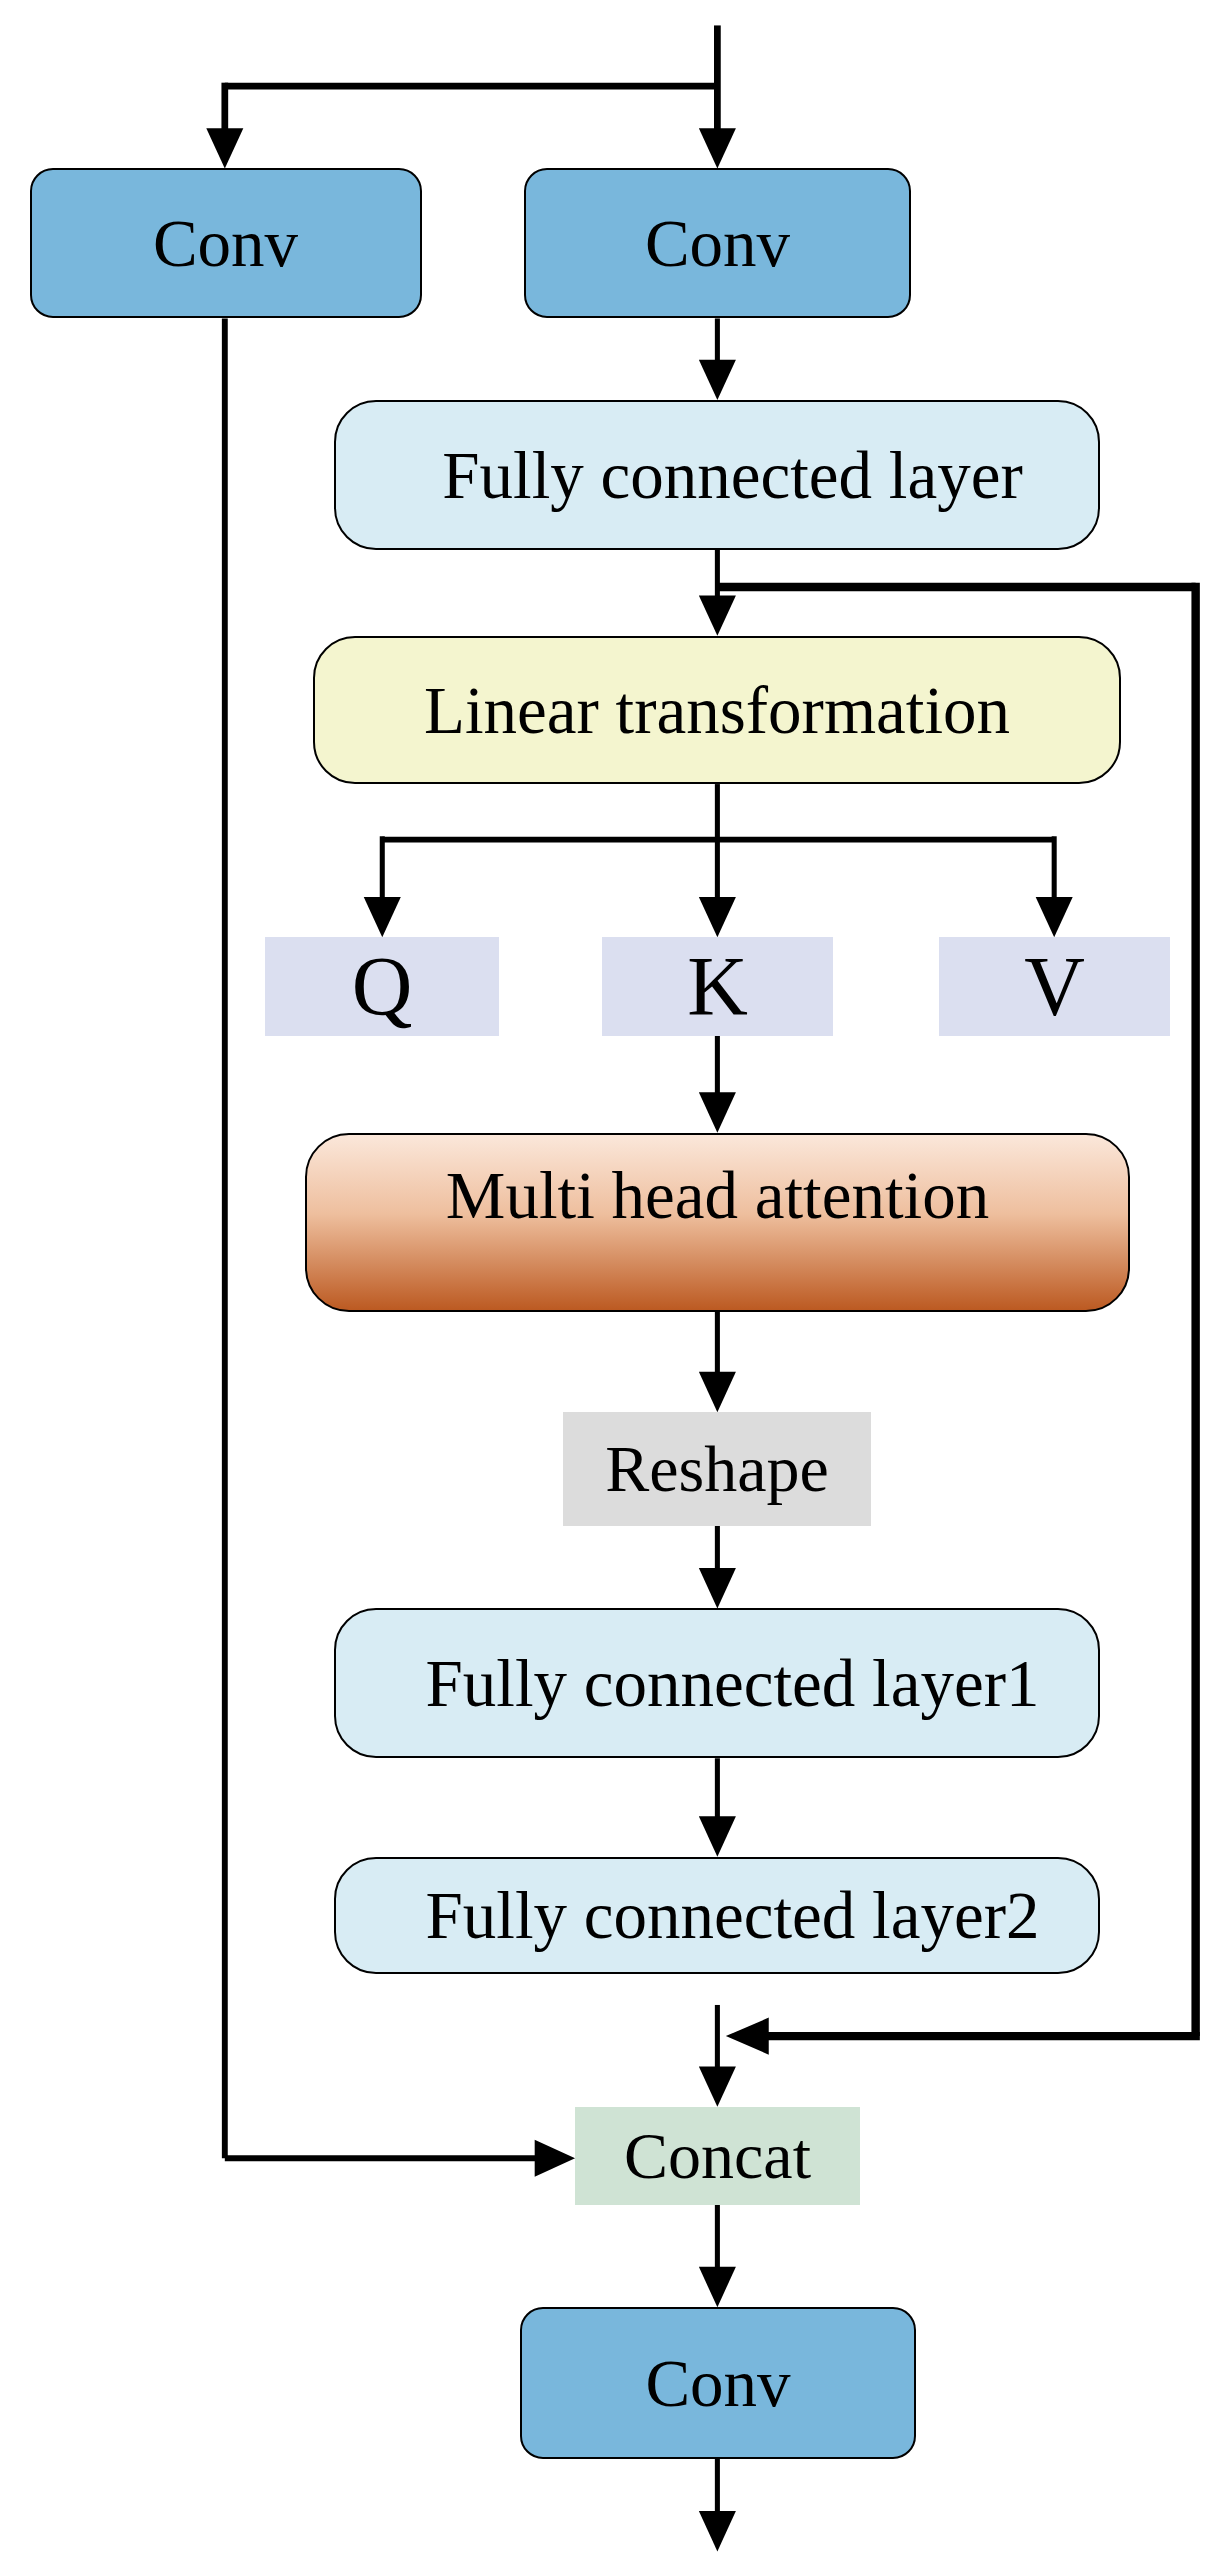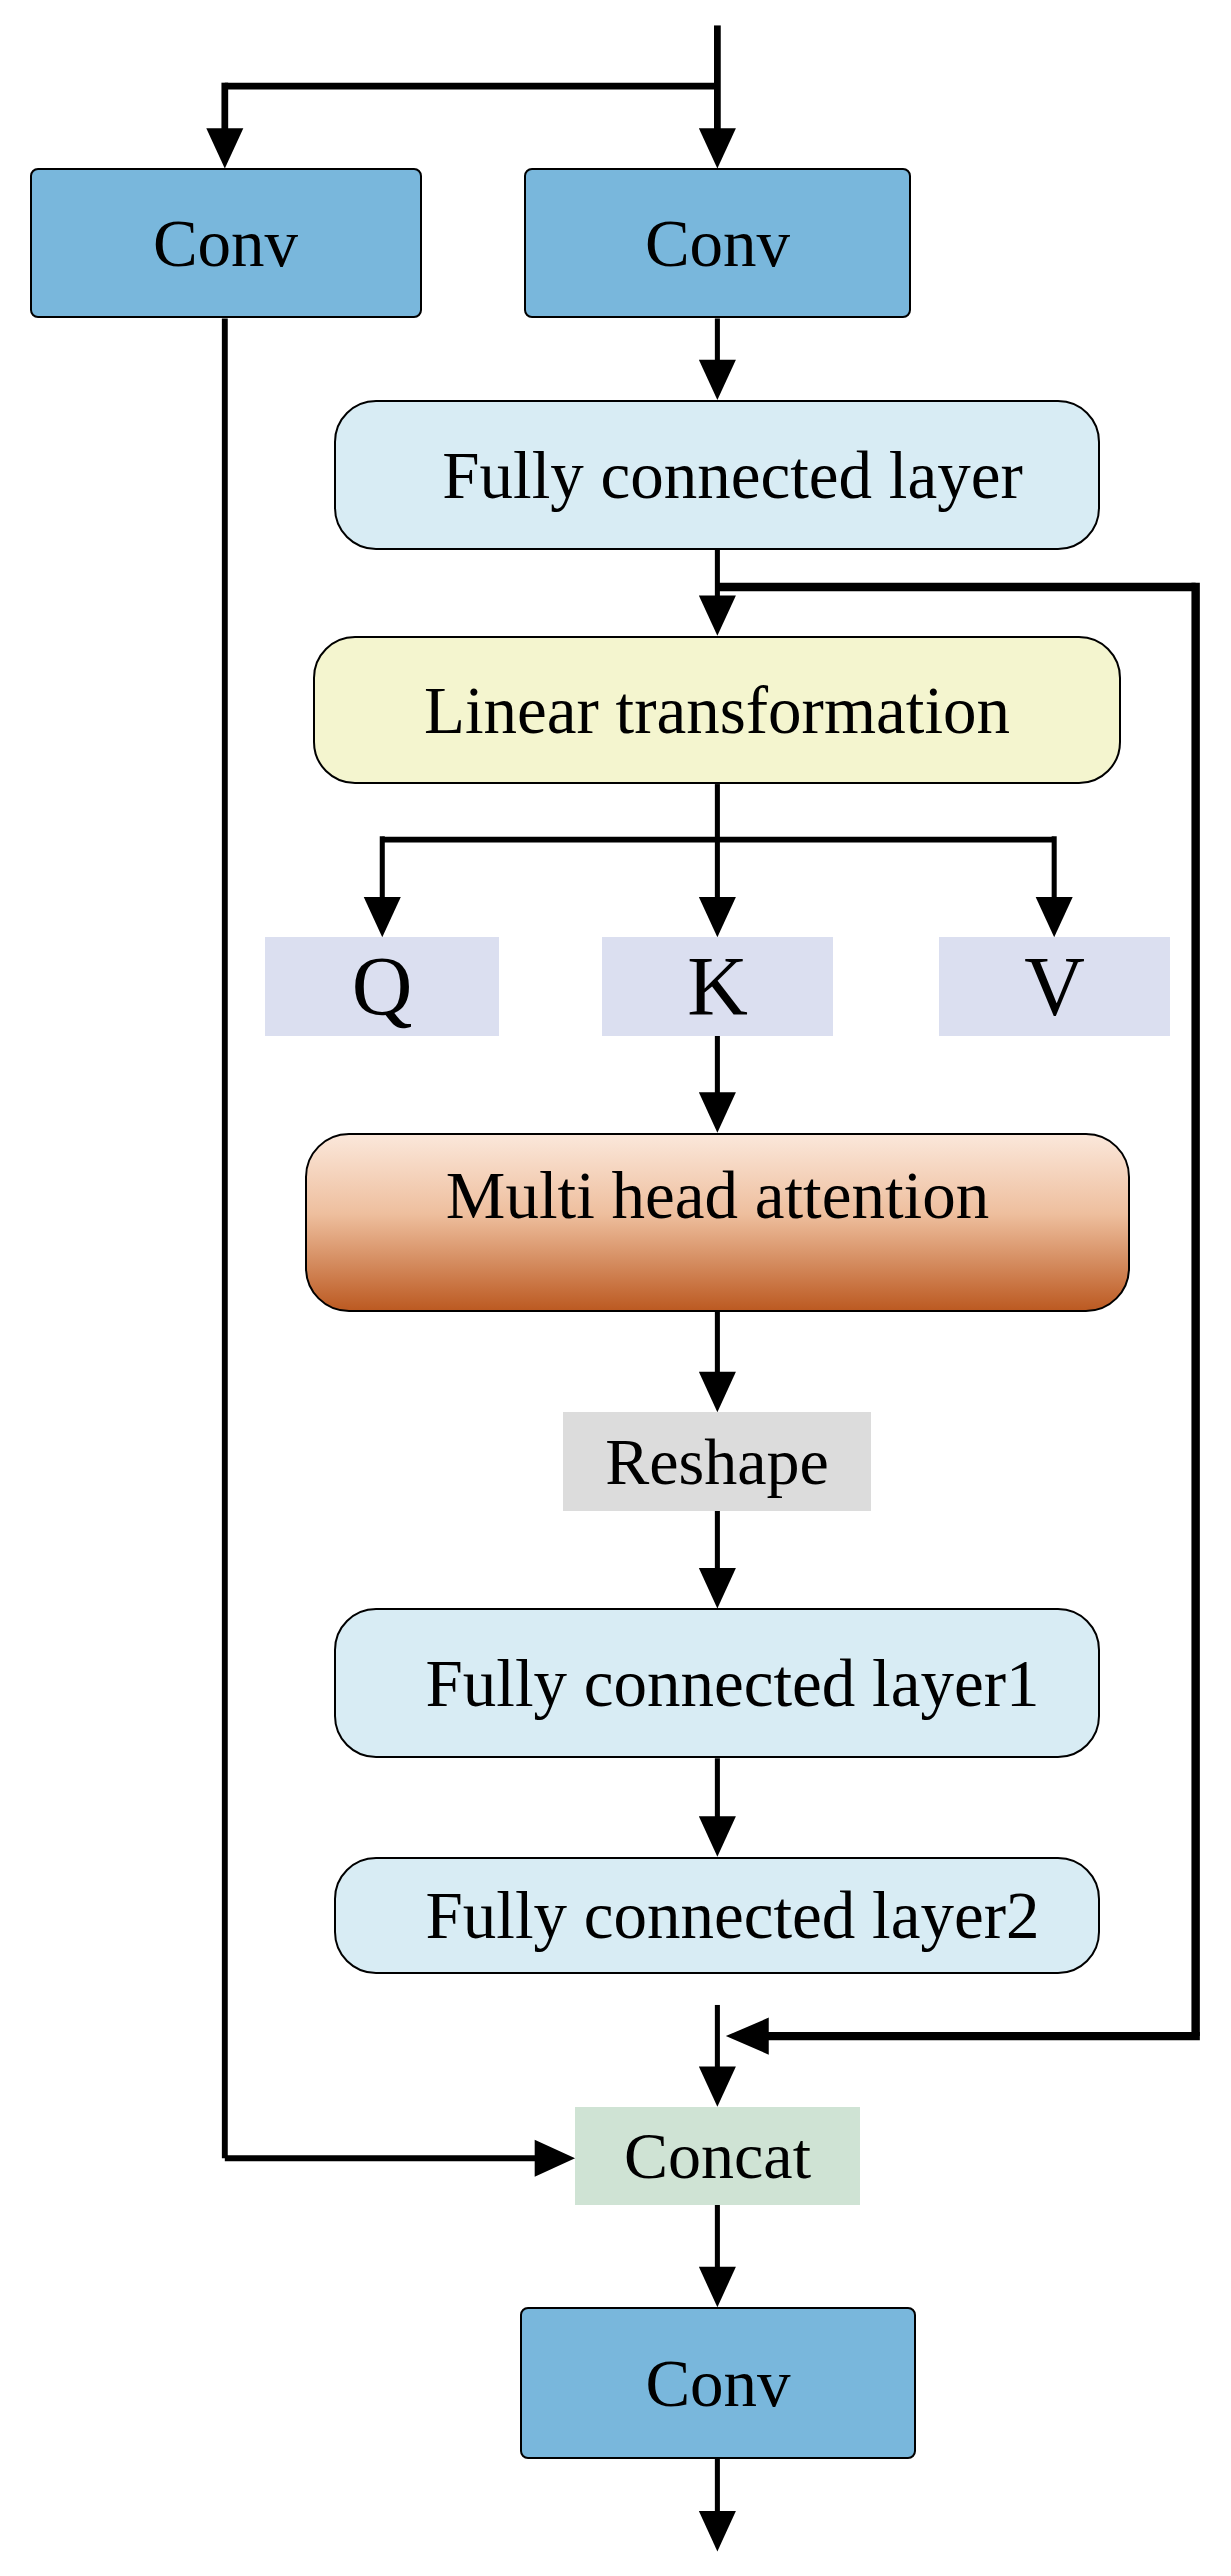--- a/index.html
+++ b/index.html
@@ -23,21 +23,21 @@
     display: flex;
     align-items: center;
     justify-content: center;
     color: #000;
     font-size: 67px;
     white-space: nowrap;
     box-sizing: border-box;
   }
   .rounded {
     border: 2.5px solid var(--border, #000);
-    border-radius: 8px;
+    border-radius: 23px;
   }
   .node-conv       { background: var(--conv-fill, #79b7dc); }
   .node-fc         { background: var(--fc-fill, #d8ecf4); border-radius: 42px; padding-left: 31px; }
   .node-lt         { background: var(--lt-fill, #f4f5cf); border-radius: 42px; }
   .node-qkv        { background: var(--qkv-fill, #dbdff0); font-size: 84px; }
   .node-mha        {
     background: linear-gradient(180deg,
       var(--mha-top, #fbe7da) 0%,
       var(--mha-mid, #eebf9e) 45%,
       var(--mha-bottom, #bc5a22) 100%);
@@ -48,21 +48,21 @@
 
   
   #conv-left  { left: 29.5px;   top: 168px;  width: 392px; height: 150px; }
   #conv-top   { left: 524px;  top: 168px;  width: 387px; height: 150px; }
   #fc         { left: 334px;  top: 400px;  width: 766px; height: 150px; }
   #lt         { left: 313px;  top: 636px;  width: 808px; height: 148px; }
   #q-box      { left: 265px;  top: 937px; width: 234px; height: 99px; }
   #k-box      { left: 602px;  top: 937px; width: 231px; height: 99px; }
   #v-box      { left: 939px; top: 937px; width: 231px; height: 99px; }
   #mha        { left: 305px;  top: 1133px; width: 825px; height: 179px; align-items: flex-start; padding-top: 22px; }
-  #reshape    { left: 563px;  top: 1412px; width: 308px; height: 99px; }
+  #reshape    { left: 563px;  top: 1412px; width: 308px; height: 114px; }
   #fc1        { left: 334px;  top: 1608px; width: 766px; height: 150px; text-align: right; }
   #fc2        { left: 334px;  top: 1857px; width: 766px; height: 117px; font-family: Liberation Serif, serif; }
   #concat     { left: 575px;  top: 2107px; width: 285px; height: 98px; }
   #conv-out   { left: 520px;  top: 2307px; width: 396px; height: 152px; }
 </style>
 </head>
 <body>
 
 <div class="canvas">
 

